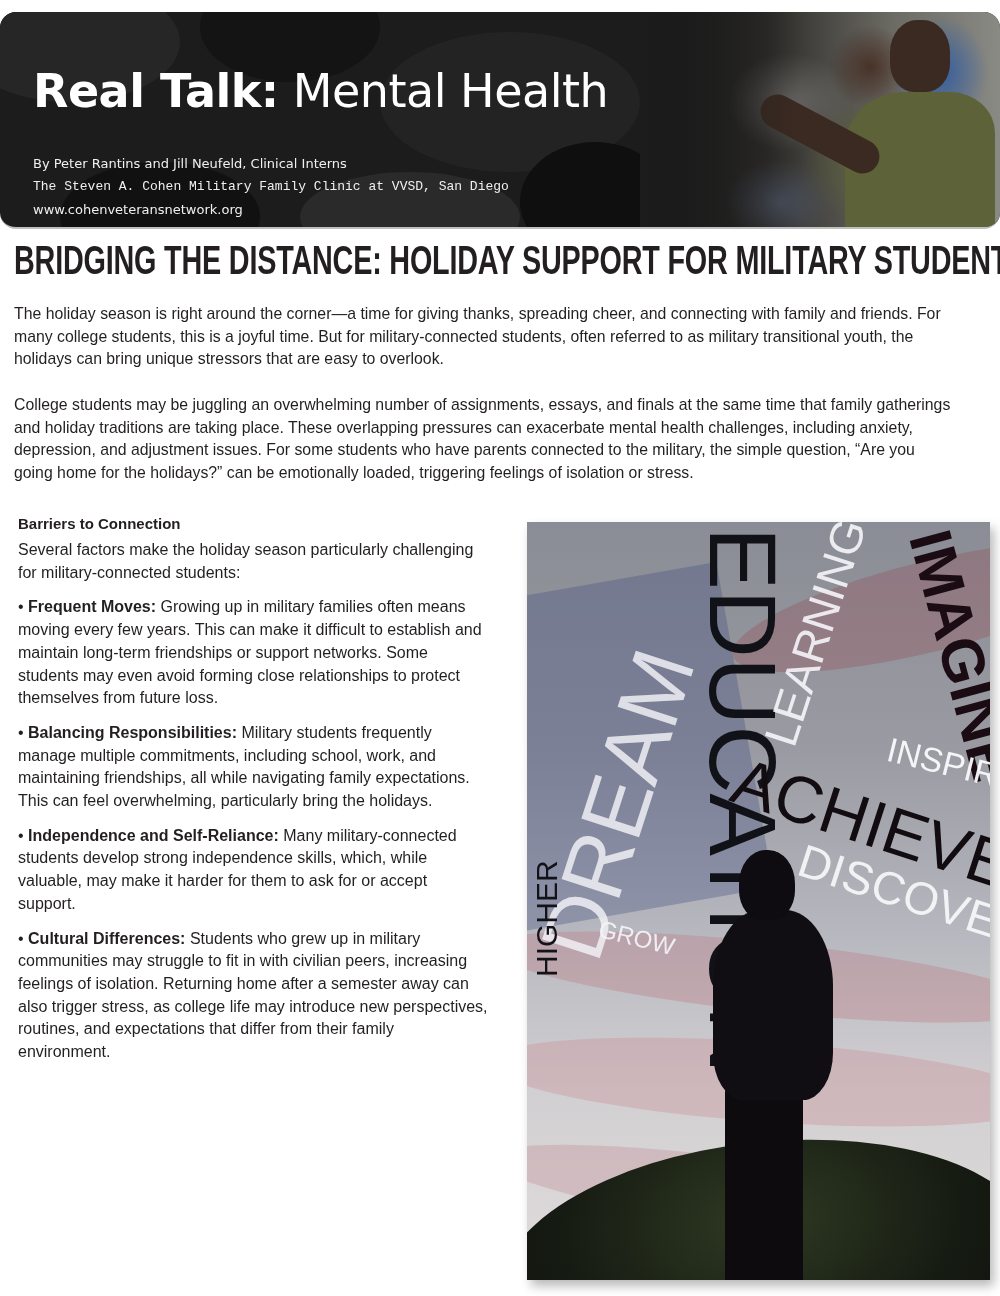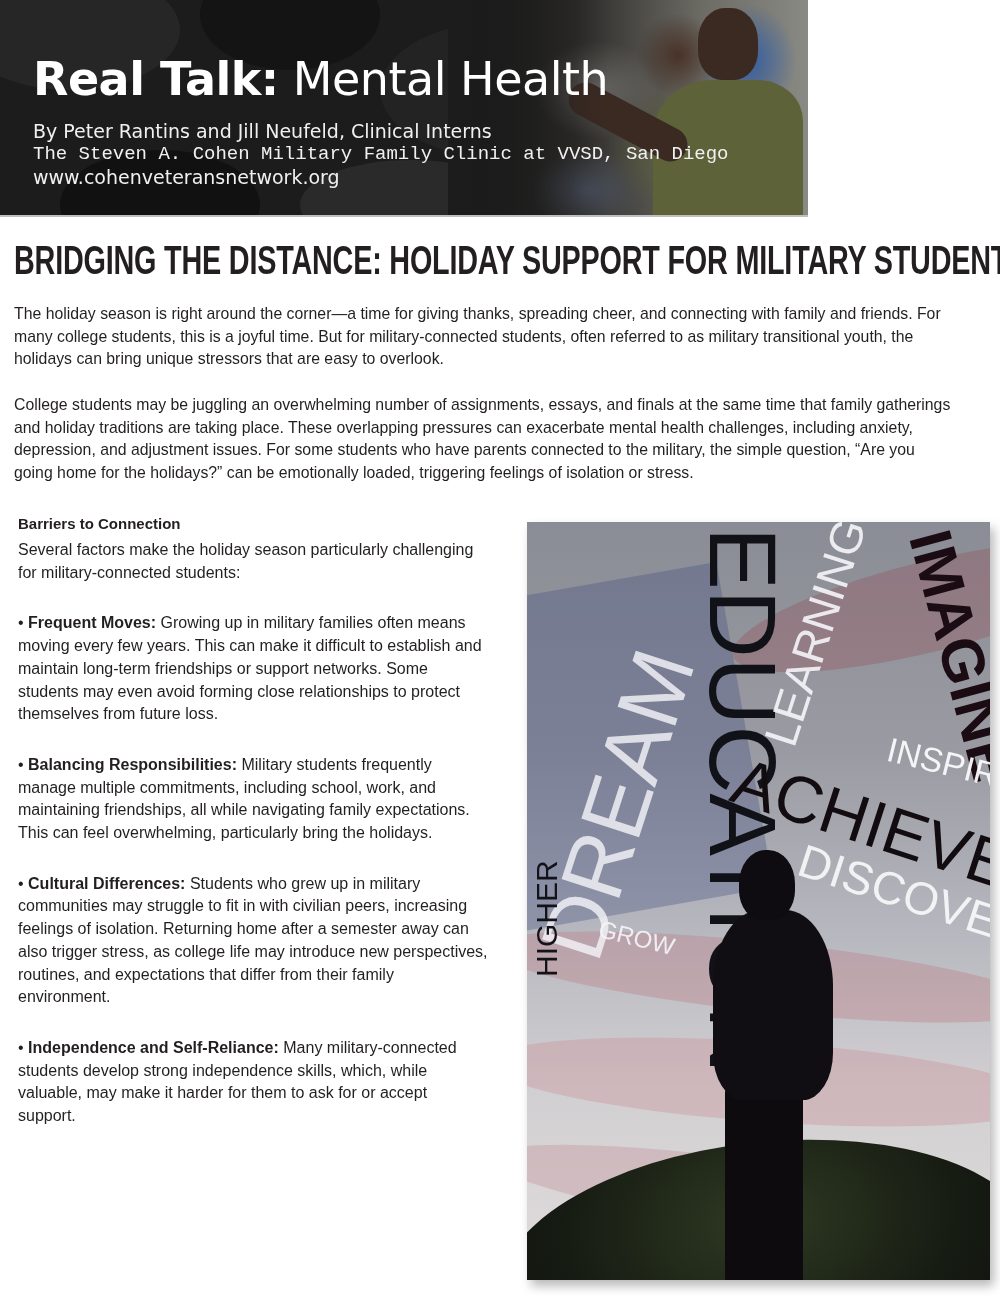--- a/index.html
+++ b/index.html
@@ -1,23 +1,24 @@
 <!DOCTYPE html>
 <html><head>
   <meta charset="utf-8">
   <style>
     * { box-sizing: border-box; margin: 0; padding: 0; }
     html, body { width: 1000px; height: 1296px; background: #ffffff; overflow: hidden; }
     body { position: relative; font-family: "Liberation Sans", sans-serif; color: #231f20; }
 
     
     .banner {
-      position: absolute; left: 0; top: 0; width: 808px; height: 217px;
+      position: absolute; left: 0; top: 12px; width: 1000px; height: 217px;
       background: #1c1c1c; overflow: hidden;
       border-bottom: 2px solid #bfbfbf;
+      border-radius: 16px;
     }
     .camo { position: absolute; border-radius: 50%; }
     .banner-photo {
       position: absolute; right: 0; top: 0; width: 360px; height: 217px;
       background:
         radial-gradient(ellipse 70px 80px at 300px 60px, rgba(40,90,170,0.85), transparent 70%),
         radial-gradient(ellipse 120px 90px at 250px 150px, rgba(95,100,55,0.95), transparent 75%),
         radial-gradient(ellipse 60px 60px at 230px 55px, rgba(70,45,35,0.9), transparent 70%),
         radial-gradient(ellipse 90px 70px at 150px 90px, rgba(180,180,175,0.35), transparent 70%),
         radial-gradient(ellipse 80px 60px at 140px 190px, rgba(80,90,110,0.7), transparent 70%),
@@ -40,42 +41,42 @@
       background: #3b2a22; border-radius: 20px; transform: rotate(28deg);
     }
     .banner-title {
       position: absolute; left: 33px; top: 52px; font-size: 46px; color: #ffffff;
       font-family: "DejaVu Sans", sans-serif; letter-spacing: -0.5px; white-space: nowrap;
     }
     .banner-title .bold { font-weight: bold; }
     .banner-title .light { font-weight: normal; }
     .byline {
       position: absolute; left: 33px; width: 600px; color: #f0f0f0;
-      font-family: "DejaVu Sans", sans-serif; font-size: 19px; white-space: nowrap;
+      font-family: "DejaVu Sans", sans-serif; font-size: 13px; white-space: nowrap; margin-top: 24px;
     }
 
     
     .headline {
       position: absolute; left: 14px; top: 236px; width: 980px;
       font-family: "Liberation Sans", sans-serif; font-weight: bold;
       font-size: 40px; line-height: 48px; color: #231f20; white-space: nowrap;
       transform: scaleX(0.72); transform-origin: left center; letter-spacing: -0.3px;
     }
     .intro {
       position: absolute; left: 14px; width: 975px;
       font-size: 16.4px; line-height: 22.5px; color: #231f20;
       transform: scaleX(0.965); transform-origin: left top;
     }
     .intro.p1 { top: 302px; }
     .intro.p2 { top: 393px; }
 
     .col-left { position: absolute; left: 18px; top: 514px; width: 470px; }
     .sec-heading { font-size: 15px; font-weight: bold; color: #231f20; line-height: 20px; }
     .sec-lead { font-size: 16px; line-height: 22.7px; margin-top: 5px; color: #231f20; }
-    .bullet { font-size: 16px; line-height: 22.7px; margin-top: 28px; color: #231f20; }
+    .bullet { font-size: 16px; line-height: 22.7px; margin-top: 12px; color: #231f20; }
     .bullet b { font-weight: bold; }
 
     
     .poster {
       position: absolute; left: 527px; top: 522px; width: 463px; height: 758px;
       overflow: hidden;
       box-shadow: 4px 6px 10px rgba(0,0,0,0.28);
       background:
         linear-gradient(180deg, #8a8d95 0%, #9a9aa2 30%, #b8b9c0 55%, #d2cfd2 75%, #e0dcdc 100%);
     }
@@ -134,27 +135,27 @@
     <b>Frequent Moves:</b>
     <span>Growing up in military families often means moving every few years. This can make it difficult to establish and maintain long-term friendships or support networks. Some students may even avoid forming close relationships to protect themselves from future loss.</span>
   </p>
   <p class="bullet">
     <span>•</span>
     <b>Balancing Responsibilities:</b>
     <span>Military students frequently manage multiple commitments, including school, work, and maintaining friendships, all while navigating family expectations. This can feel overwhelming, particularly bring the holidays.</span>
   </p>
   <p class="bullet">
     <span>•</span>
-    <b>Cultural Differences:</b>
-    <span>Students who grew up in military communities may struggle to fit in with civilian peers, increasing feelings of isolation. Returning home after a semester away can also trigger stress, as college life may introduce new perspectives, routines, and expectations that differ from their family environment.</span>
+    <b>Independence and Self-Reliance:</b>
+    <span>Many military-connected students develop strong independence skills, which, while valuable, may make it harder for them to ask for or accept support.</span>
   </p>
   <p class="bullet">
     <span>•</span>
-    <b>Independence and Self-Reliance:</b>
-    <span>Many military-connected students develop strong independence skills, which, while valuable, may make it harder for them to ask for or accept support.</span>
+    <b>Cultural Differences:</b>
+    <span>Students who grew up in military communities may struggle to fit in with civilian peers, increasing feelings of isolation. Returning home after a semester away can also trigger stress, as college life may introduce new perspectives, routines, and expectations that differ from their family environment.</span>
   </p>
 </div>
 
 <div class="poster">
   <div class="star-field"></div>
   <div class="stripe" style="top:40px;height:90px;background:rgba(150,80,90,0.35);transform:rotate(-14deg);left:200px;width:400px;"></div>
   <div class="stripe" style="top:420px;height:70px;background:rgba(190,120,130,0.35);transform:rotate(6deg);"></div>
   <div class="stripe" style="top:520px;height:80px;background:rgba(200,140,145,0.35);transform:rotate(4deg);"></div>
   <div class="stripe" style="top:640px;height:70px;background:rgba(190,130,140,0.3);transform:rotate(8deg);"></div>
 

